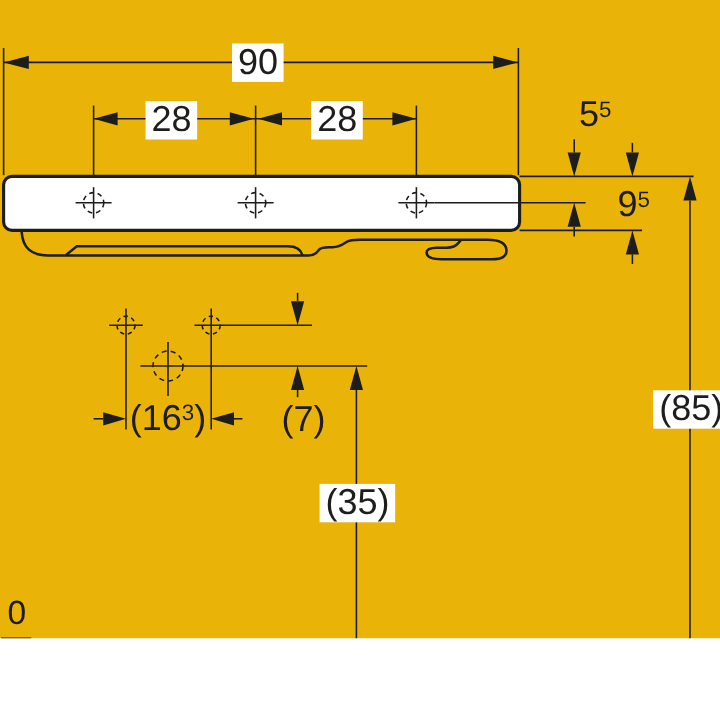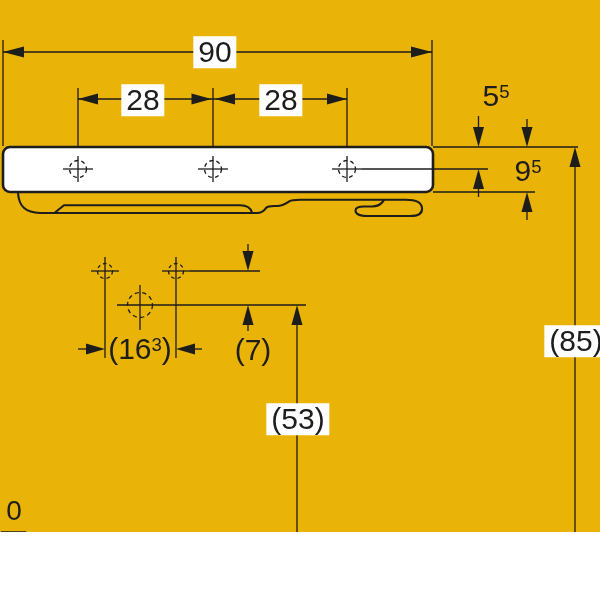--- a/index.html
+++ b/index.html
@@ -137,17 +137,17 @@
 <div class="label bg" style="left:143px;top:100px;">28</div>
 <div class="label bg" style="left:281px;top:100px;">28</div>
 
 <div class="label" style="left:496px;top:96px;"><span>5</span><span class="sup">5</span></div>
 
 <div class="label" style="left:528px;top:171px;"><span>9</span><span class="sup">5</span></div>
 
 <div class="label" style="left:140px;top:349px;"><span>(16</span><span class="sup">3</span><span>)</span></div>
 
 <div class="label" style="left:253px;top:350px;">(7)</div>
-<div class="label bg" style="left:298px;top:419px;">(53)</div>
+<div class="label bg" style="left:298px;top:419px;">(35)</div>
 <div class="label bg" style="left:576px;top:341px;">(85)</div>
 <div class="label small" style="left:14px;top:511px;">0</div>
 
 </div>
 
 </body></html>

